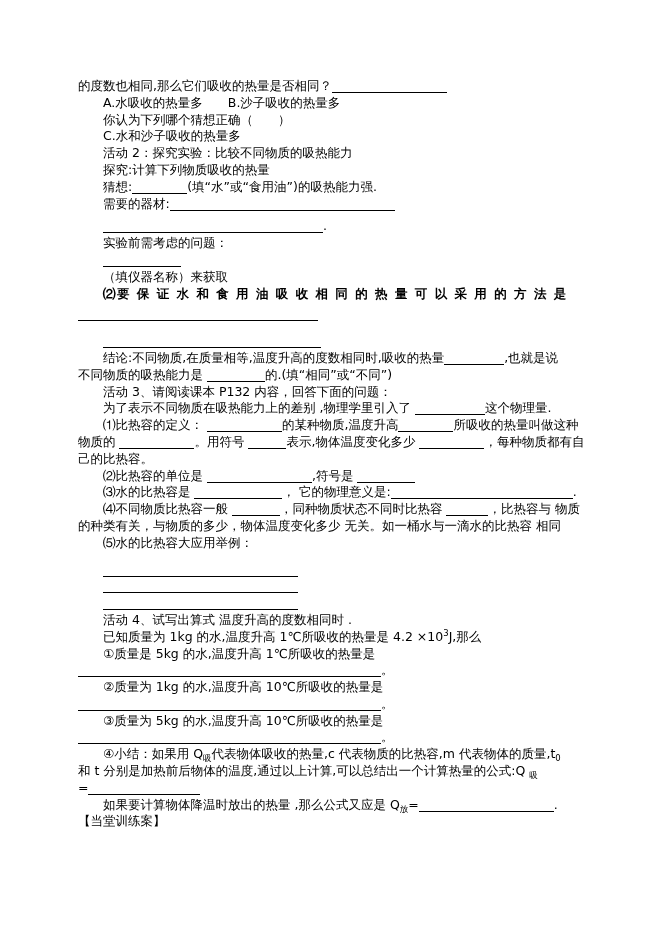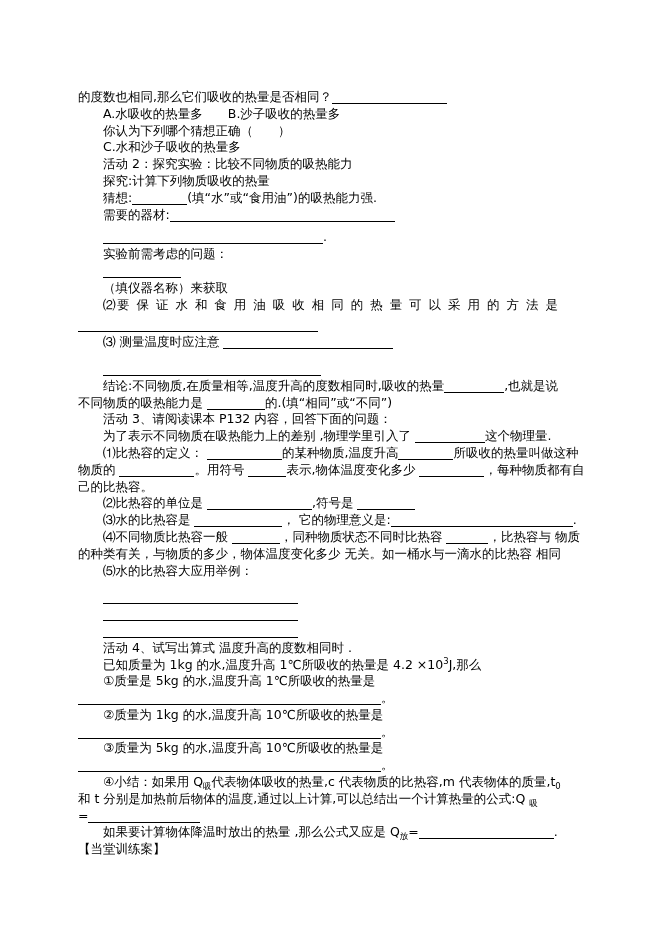--- a/index.html
+++ b/index.html
@@ -14,31 +14,31 @@
     position: relative;
     width: 661px;
     height: 935px;
     background: #ffffff;
     color: #000000;
     font-family: "DejaVu Sans", sans-serif;
   }
   .doc {
     position: absolute;
     left: 78px;
-    top: 89px;
+    top: 78px;
     width: 508px;
     font-size: 12.5px;
     line-height: 16.8px;
   }
   .line {
     white-space: pre;
     height: 16.8px;
   }
   .line.indent { padding-left: 25px; }
-  .line.spread { letter-spacing: 1.5px; }
+  .line.spread { letter-spacing: 1.5px; font-weight: bold; }
   .blank {
     display: inline-block;
     border-bottom: 1px solid #000000;
     height: 12px;
     vertical-align: -3px;
   }
   .u {
     text-underline-offset: 2px;
   }
   sub, sup {
@@ -60,21 +60,20 @@
       <div class="line indent"><span>活动 2：探究实验：比较不同物质的吸热能力</span></div>
       <div class="line indent"><span>探究:计算下列物质吸收的热量</span></div>
       <div class="line indent"><span>猜想:</span><span class="blank" style="width: 55px;"></span><span>(填“水”或“食用油”)的吸热能力强.</span></div>
       <div class="line indent"><span>需要的器材:</span><span class="blank" style="width: 225px;"></span></div>
       <div class="line indent" style="margin-top: 6px;"><span class="blank" style="width: 220px;"></span><span>.</span></div>
       <div class="line indent"><span>实验前需考虑的问题：</span></div>
       <div class="line indent"><span class="blank" style="width: 78px;"></span></div>
       <div class="line indent"><span>（填仪器名称）来获取</span></div>
       <div class="line indent spread"><span>⑵要 保 证 水 和 食 用 油 吸 收 相 同 的 热 量 可 以 采 用 的 方 法 是</span></div>
       <div class="line" style="margin-top: 4px;"><span class="blank" style="width: 240px;"></span></div>
-      <div class="line indent"><span>⑶ 测量温度时应注意 </span><span class="blank" style="width: 170px;"></span></div>
       <div class="line indent" style="margin-top: 10px;"><span class="blank" style="width: 218px;"></span></div>
       <div class="line indent"><span>结论:不同物质,在质量相等,温度升高的度数相同时,吸收的热量</span><span class="blank" style="width: 60px;"></span><span>,也就是说</span></div>
       <div class="line"><span>不同物质的吸热能力是 </span><span class="blank" style="width: 58px;"></span><span>的.(填“相同”或“不同”)</span></div>
       <div class="line indent"><span>活动 3、请阅读课本 P132 内容，回答下面的问题：</span></div>
       <div class="line indent"><span>为了表示不同物质在吸热能力上的差别 ,物理学里引入了 </span><span class="blank" style="width: 70px;"></span><span>这个物理量.</span></div>
       <div class="line indent"><span>⑴比热容的定义： </span><span class="blank" style="width: 75px;"></span><span>的某种物质,温度升高</span><span class="blank" style="width: 55px;"></span><span>所吸收的热量叫做这种</span></div>
       <div class="line"><span>物质的 </span><span class="blank" style="width: 75px;"></span><span>。用符号 </span><span class="blank" style="width: 38px;"></span><span>表示,物体温度变化多少 </span><span class="blank" style="width: 65px;"></span><span>，每种物质都有自</span></div>
       <div class="line"><span>己的比热容。</span></div>
       <div class="line indent"><span>⑵比热容的单位是 </span><span class="blank" style="width: 105px;"></span><span>,符号是 </span><span class="blank" style="width: 58px;"></span></div>
       <div class="line indent"><span>⑶水的比热容是 </span><span class="blank" style="width: 88px;"></span><span>， 它的物理意义是:</span><span class="blank" style="width: 182px;"></span><span>.</span></div>

